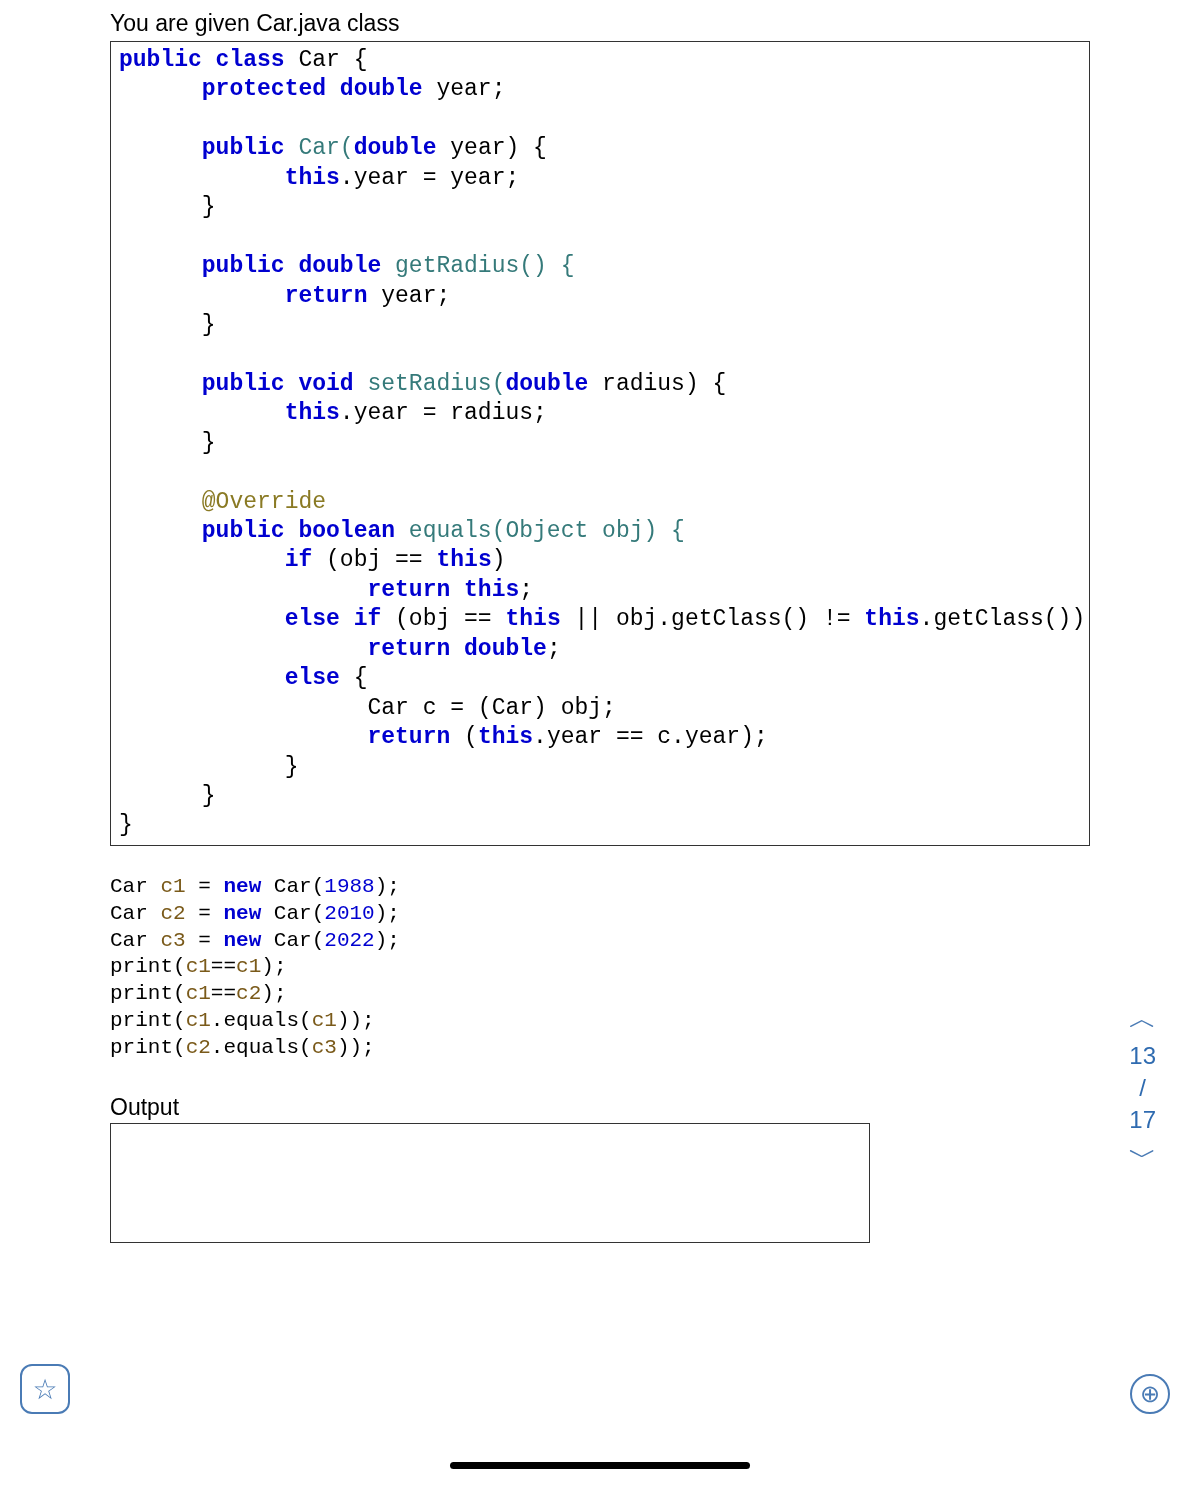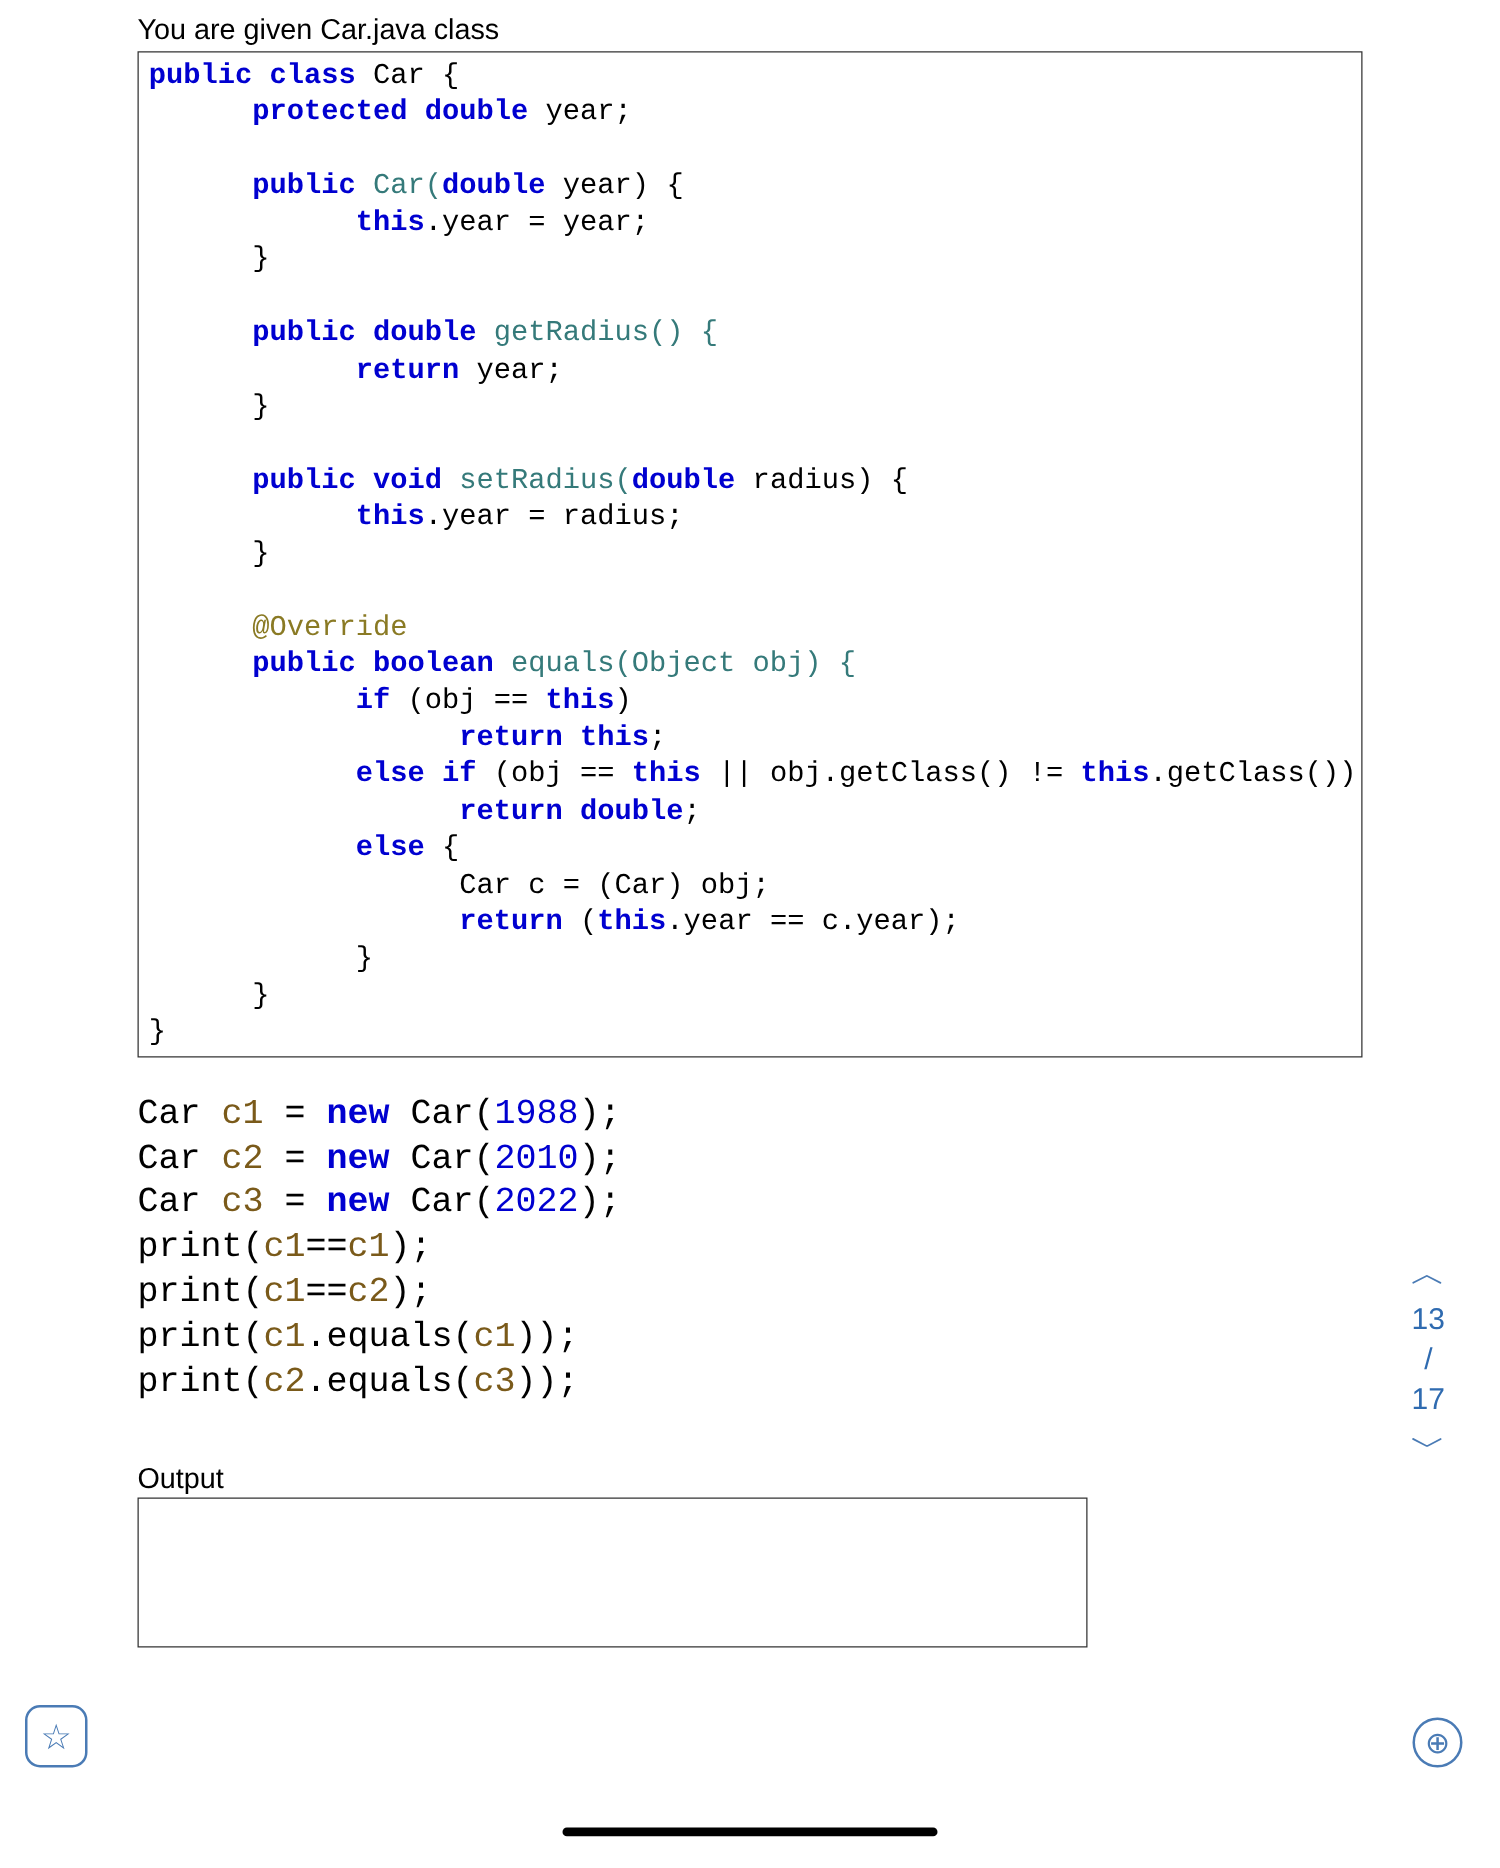--- a/index.html
+++ b/index.html
@@ -33,25 +33,25 @@
   .var { color: #7a5a1a; }
   .num { color: #0000d0; }
   .ann { color: #8a7a24; margin-top: 22px; }
   .question-text {
     font-size: 23px;
     color: #000;
     margin-bottom: 26px;
   }
   .code-plain {
     font-family: "Courier New", Courier, monospace;
-    font-size: 28px;
+    font-size: 21px;
     line-height: 1.28;
     white-space: pre;
     color: #000;
-    margin-bottom: 44px;
+    margin-bottom: 32px;
   }
   .output-label {
     font-size: 23px;
     color: #000;
     margin-bottom: 2px;
   }
   .output-box {
     border: 1.5px solid #333;
     height: 120px;
     width: 760px;

